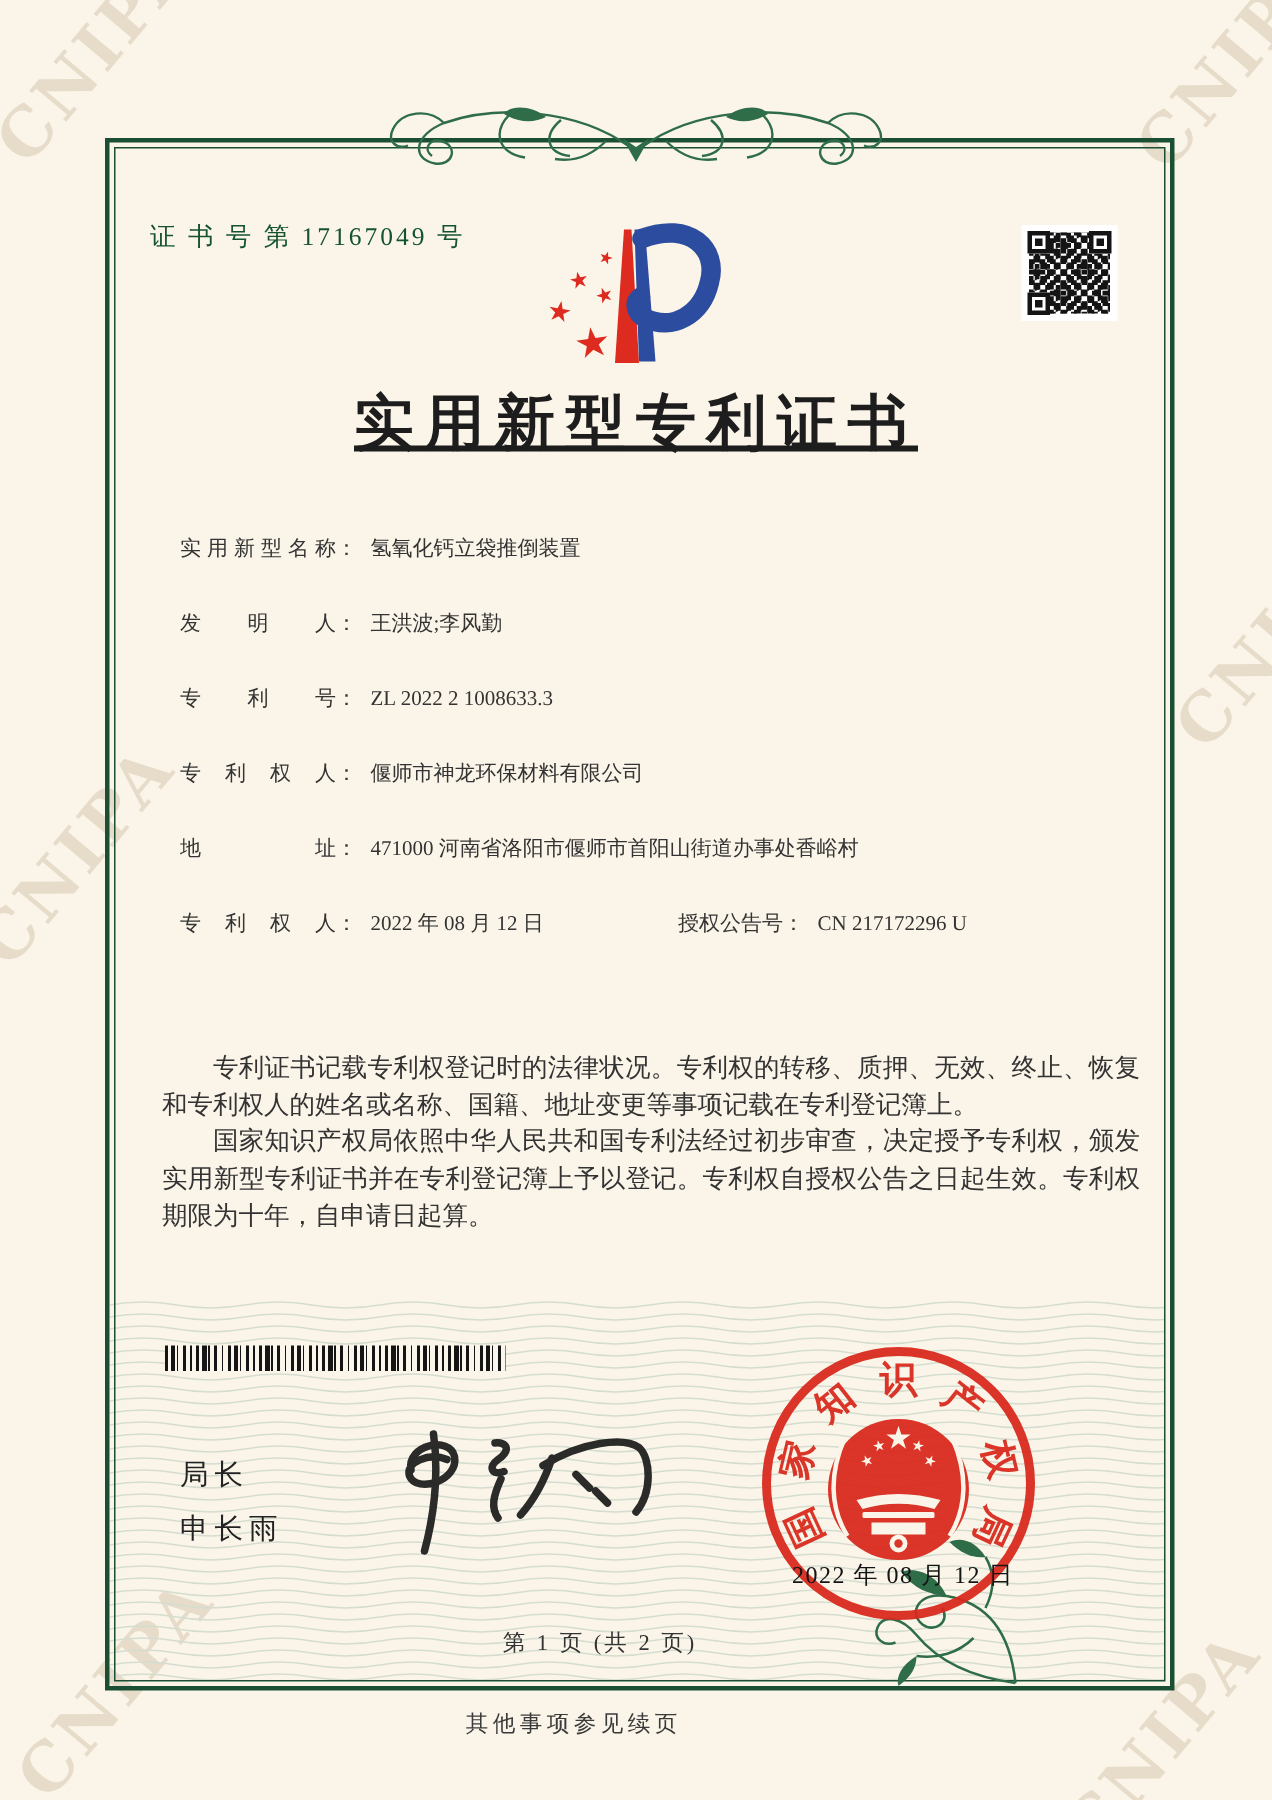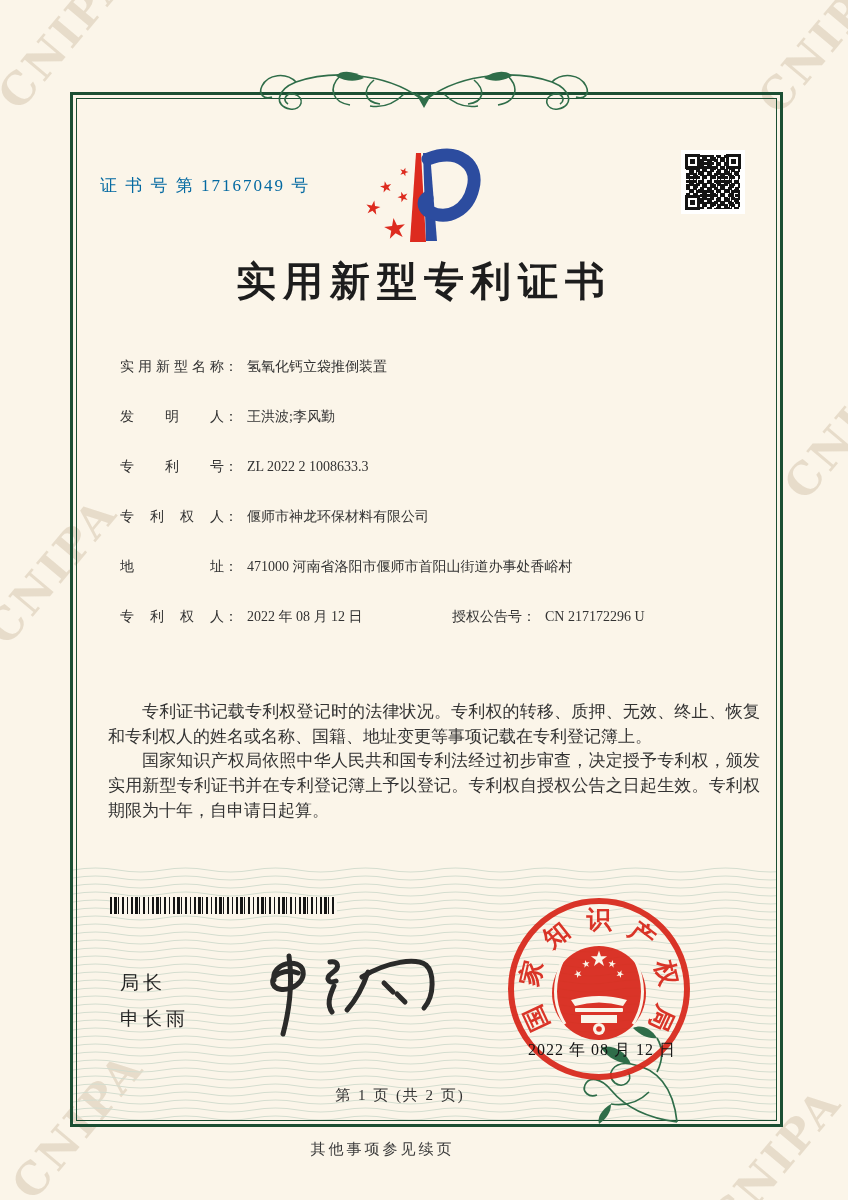--- a/index.html
+++ b/index.html
@@ -18,42 +18,42 @@
   }
   .wave{position:absolute;left:73px;top:866px;z-index:0;}
   .frame{
     position:absolute;left:70px;top:92px;width:707px;height:1029px;
     border:3px solid #1b4f33;z-index:1;
   }
   .frame-inner{position:absolute;inset:3px;border:1px solid #1b4f33;}
   .ornament{position:absolute;z-index:2;}
   .cert-no{
     position:absolute;left:100px;top:146px;z-index:2;
-    font-size:17px;letter-spacing:2px;color:#0369a1;margin-top:28px;
+    font-size:17px;letter-spacing:2px;color:#14532d;
   }
   .logo{position:absolute;left:360px;top:144px;z-index:2;}
   .qr{
     position:absolute;left:681px;top:150px;width:64px;height:64px;
     background:#fff;z-index:2;
   }
   .qr-body{
     position:absolute;inset:5px;background-color:#fff;
     background-image:
       conic-gradient(#141414 25%,transparent 0 50%,#141414 0 75%,transparent 0),
       conic-gradient(#141414 25%,transparent 0 50%,#141414 0 75%,transparent 0);
     background-size:7px 7px,9px 9px;
     background-position:0 0,3px 2px;
   }
   .finder{position:absolute;width:15px;height:15px;border:3px solid #141414;background:#fff;box-sizing:border-box;}
   .finder::after{content:"";position:absolute;inset:2px;background:#141414;}
   .f-tl{left:4px;top:4px}.f-tr{right:4px;top:4px}.f-bl{left:4px;bottom:4px}
   .title{
     position:absolute;left:0;top:254px;width:848px;z-index:2;margin:0;
     text-align:center;font-size:40px;font-weight:700;
-    letter-spacing:7px;color:#1d1d1d;
+    letter-spacing:7px;color:#1d1d1d;text-decoration:underline;
   }
   .fields{position:absolute;left:120px;top:357px;width:560px;z-index:2;font-size:14px;color:#333;}
   .frow{position:relative;line-height:20px;margin-bottom:30px;white-space:nowrap;}
   .flabel{display:inline-block;width:104px;text-align:justify;text-align-last:justify;vertical-align:bottom;}
   .fsep{margin-right:9px;}
   .fcell2{position:absolute;left:332px;top:0;}
   .paras{
     position:absolute;left:108px;top:700px;width:652px;z-index:2;
     font-size:17px;line-height:24.7px;color:#333;text-align:justify;
   }

